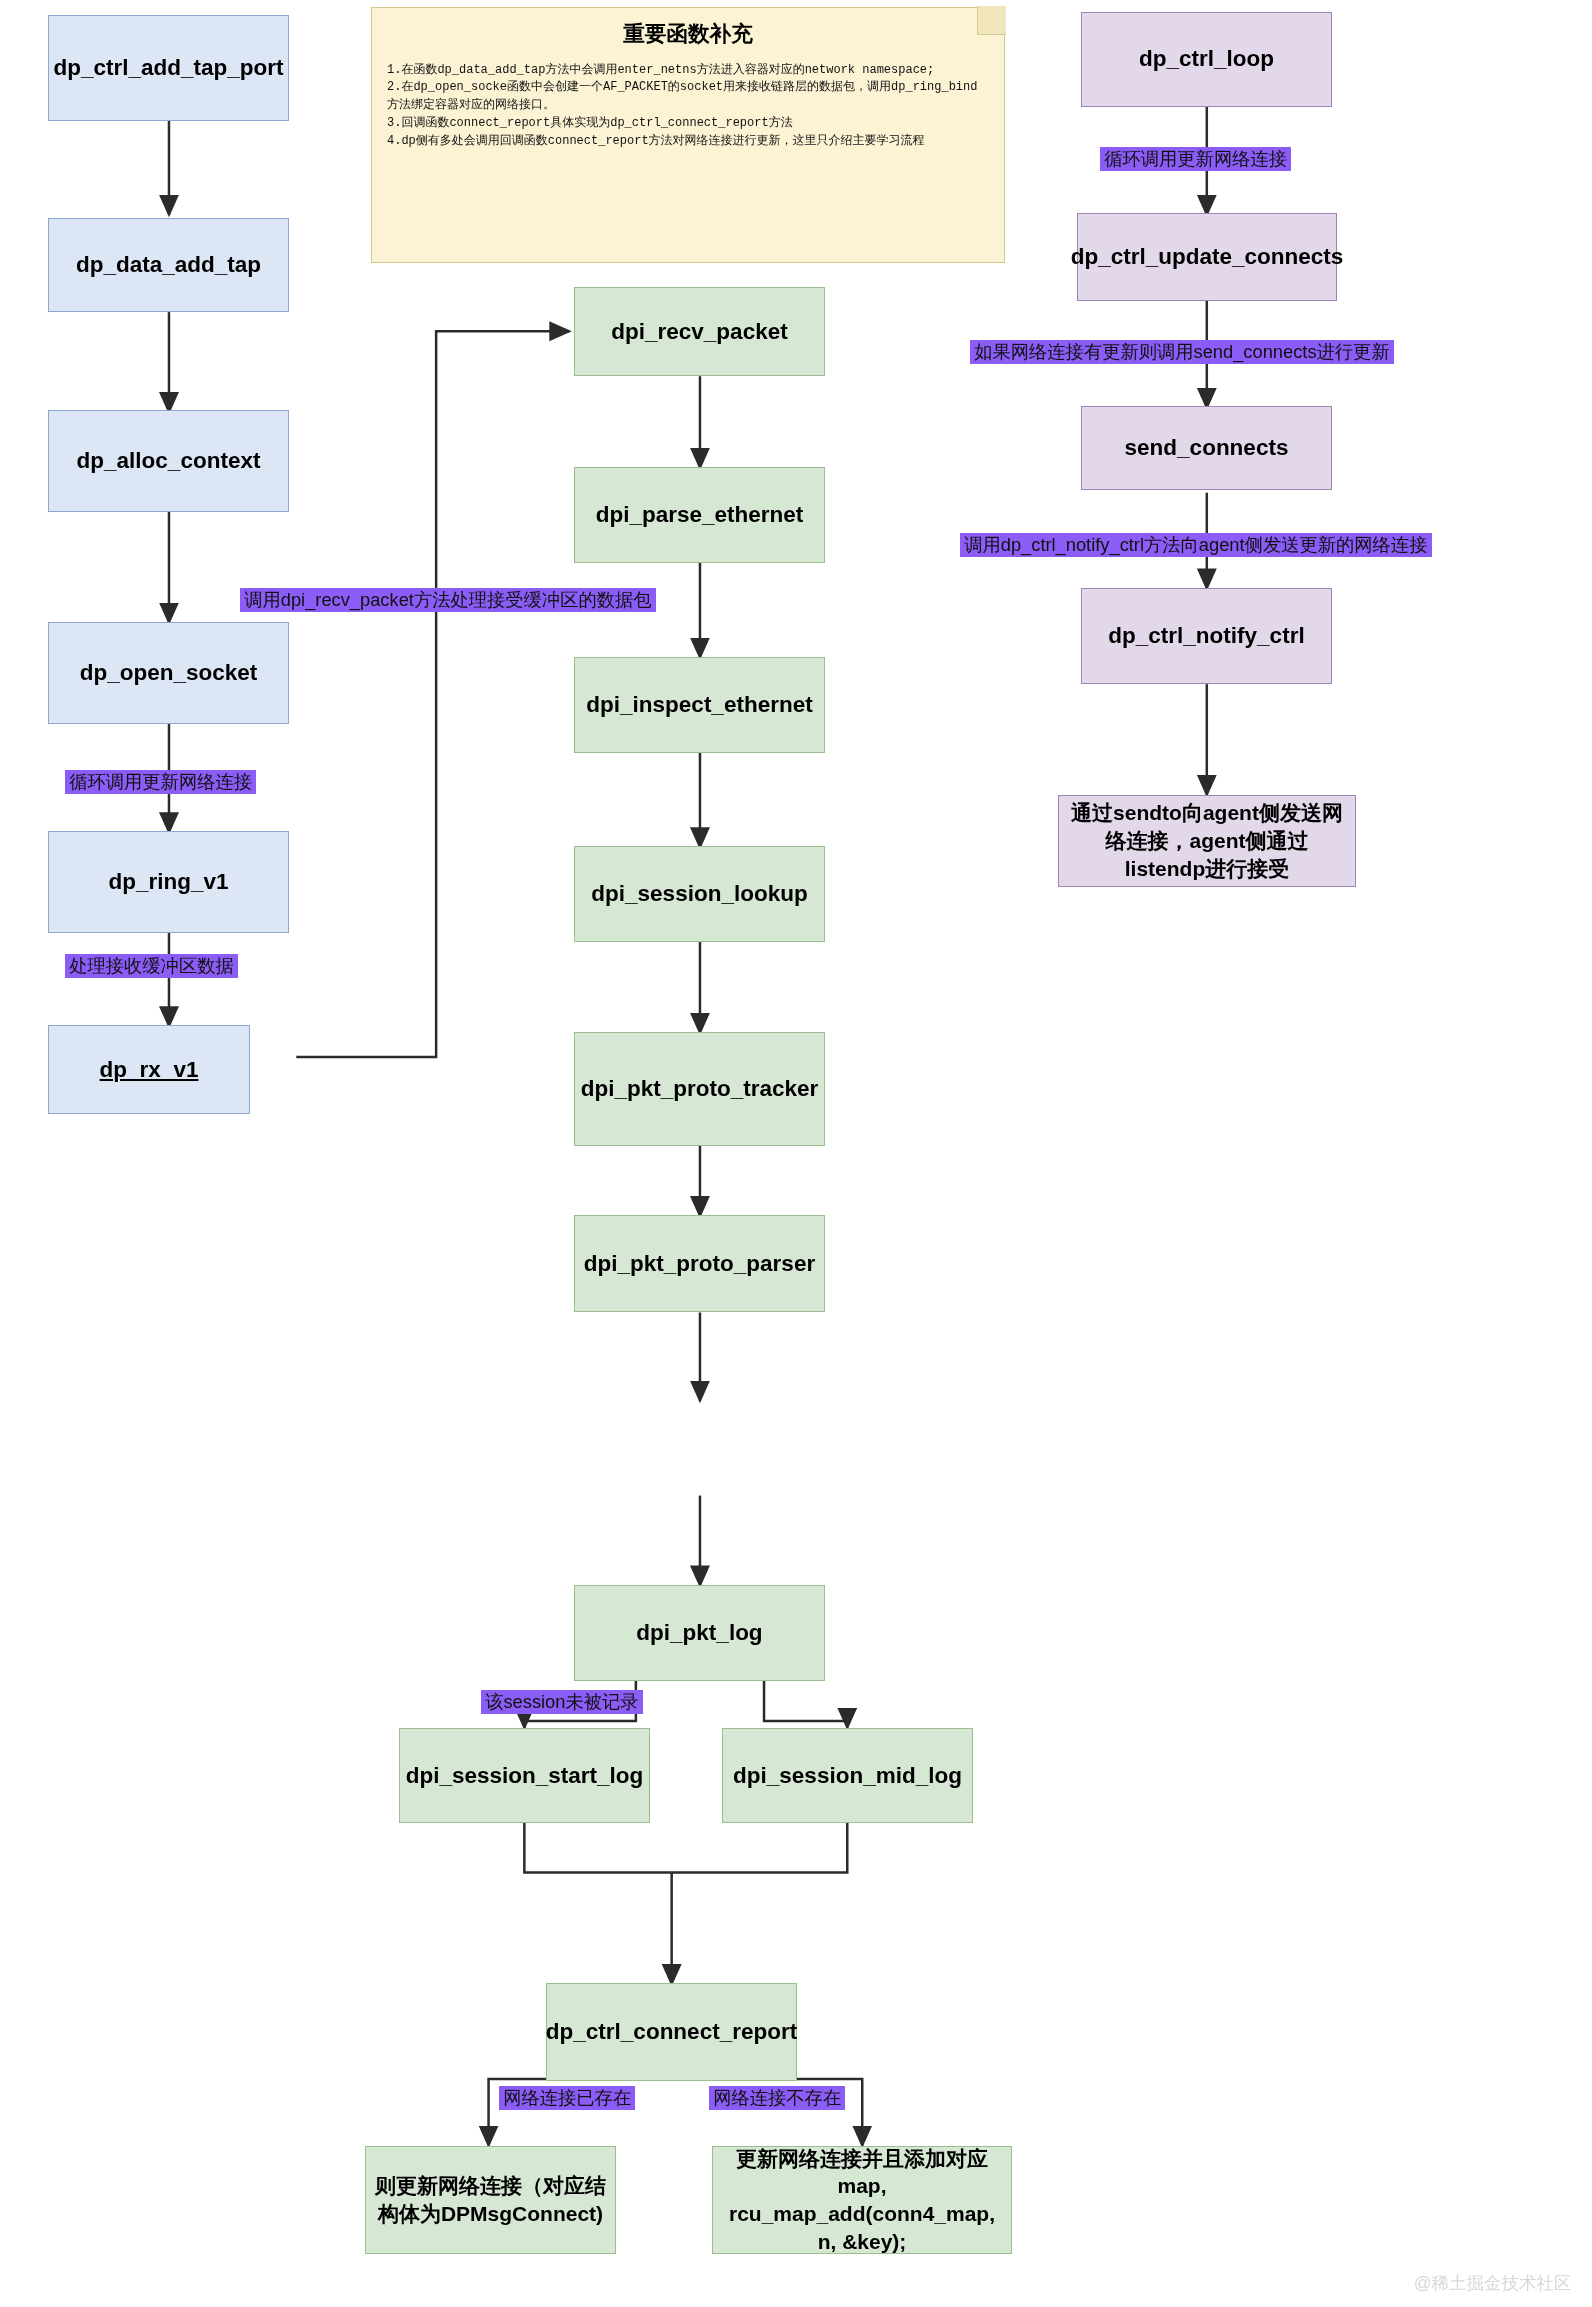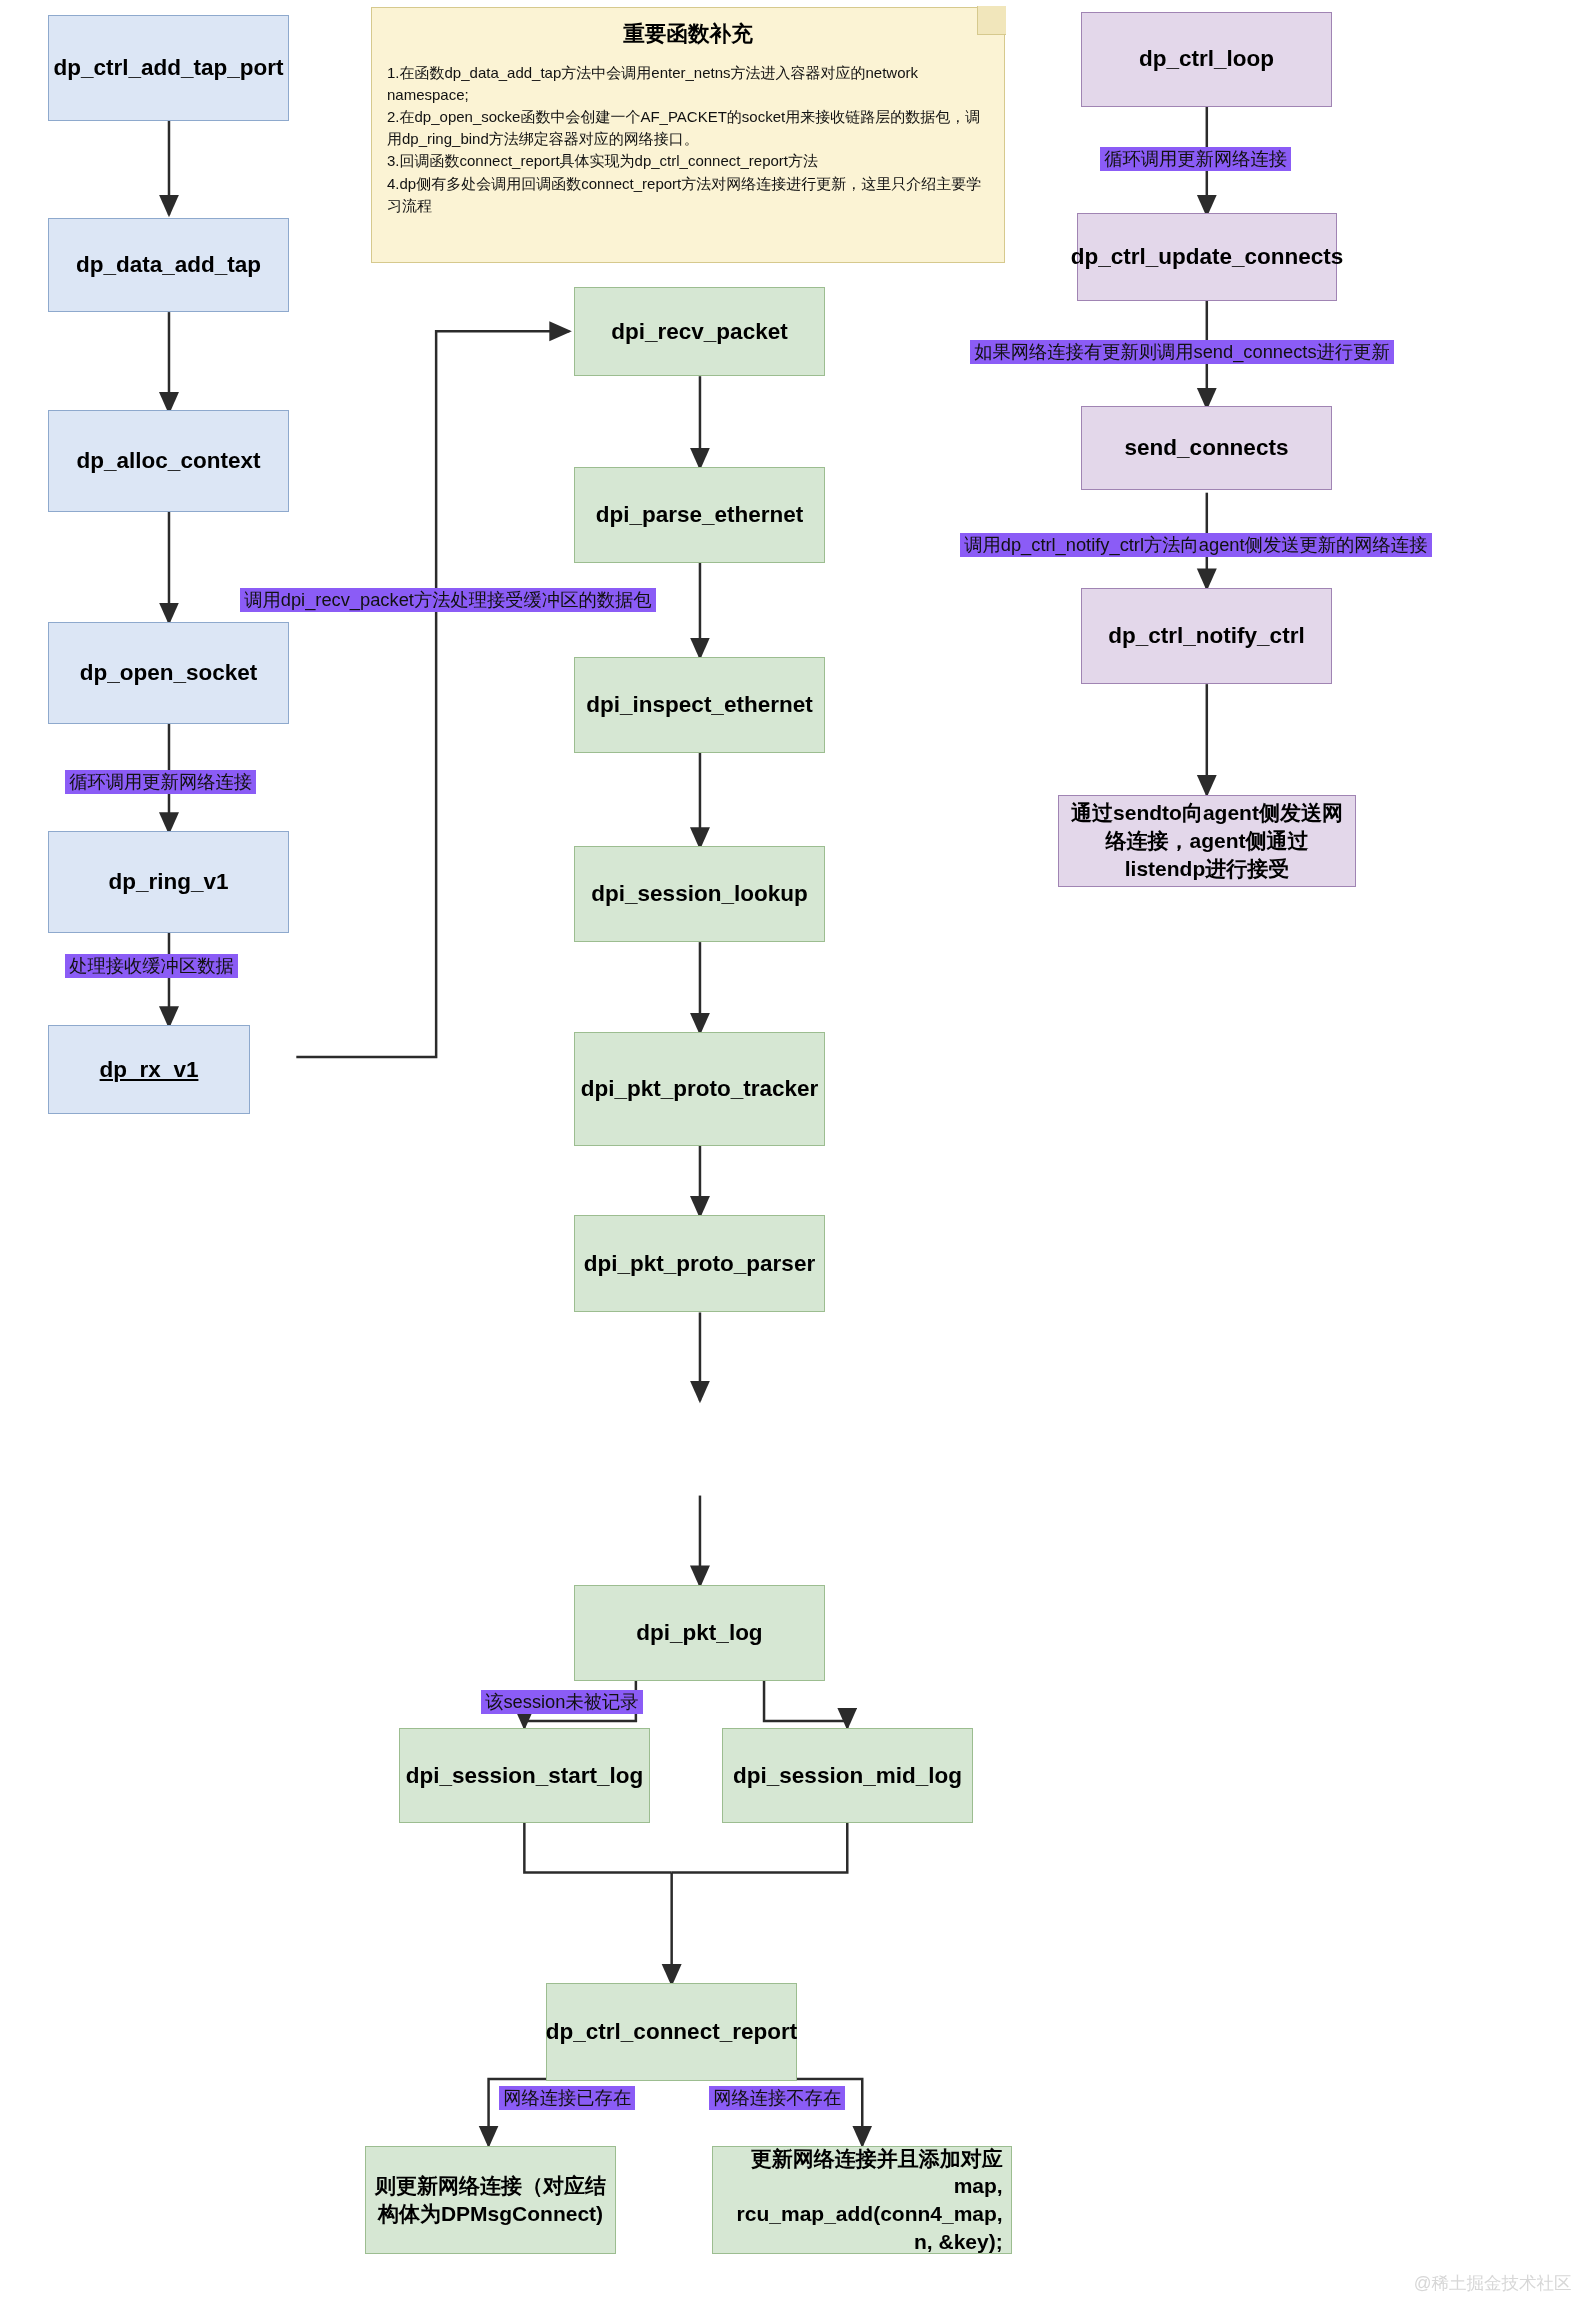--- a/index.html
+++ b/index.html
@@ -84,24 +84,25 @@
     border-bottom: 1.7px solid #d6c98d;
   }
   .note-title {
     text-align: center;
     font-weight: bold;
     font-size: 21.6px;
     color: #000;
     margin-bottom: 13.3px;
   }
   .note-body {
-    font-size: 15px;
+    font-size: 12px;
     color: #111;
     line-height: 1.48;
     white-space: pre-line;
+    font-family: Liberation Mono, monospace;
   }
   .watermark {
     position: absolute;
     right: 21.6px;
     bottom: 11.7px;
     font-size: 17.5px;
     color: #d7d7d7;
   }
 </style>
 </head>
@@ -230,21 +231,21 @@
   </div>
 
   <div class="node green" style="left:546px; top:1983px; width:251px; height:98px;">
     <span>dp_ctrl_connect_report</span>
   </div>
 
   <div class="node green result" style="left:365px; top:2146px; width:251px; height:108px;">
     <span>则更新网络连接（对应结构体为DPMsgConnect)</span>
   </div>
 
-  <div class="node green result" style="left:712px; top:2146px; width:300px; height:108px;text-align:right;">
+  <div class="node green result" style="left:712px; top:2146px; width:300px; height:108px;">
     <span>更新网络连接并且添加对应map, rcu_map_add(conn4_map, n, &amp;key);</span>
   </div>
 
   <div class="edge-label" style="left:481px; top:1690px;">该session未被记录</div>
 
   <div class="edge-label" style="left:499px; top:2086px;">网络连接已存在</div>
 
   <div class="edge-label" style="left:709px; top:2086px;">网络连接不存在</div>
 
   <div class="node purple" style="left:1081px; top:11.7px; width:251px; height:95px;">

